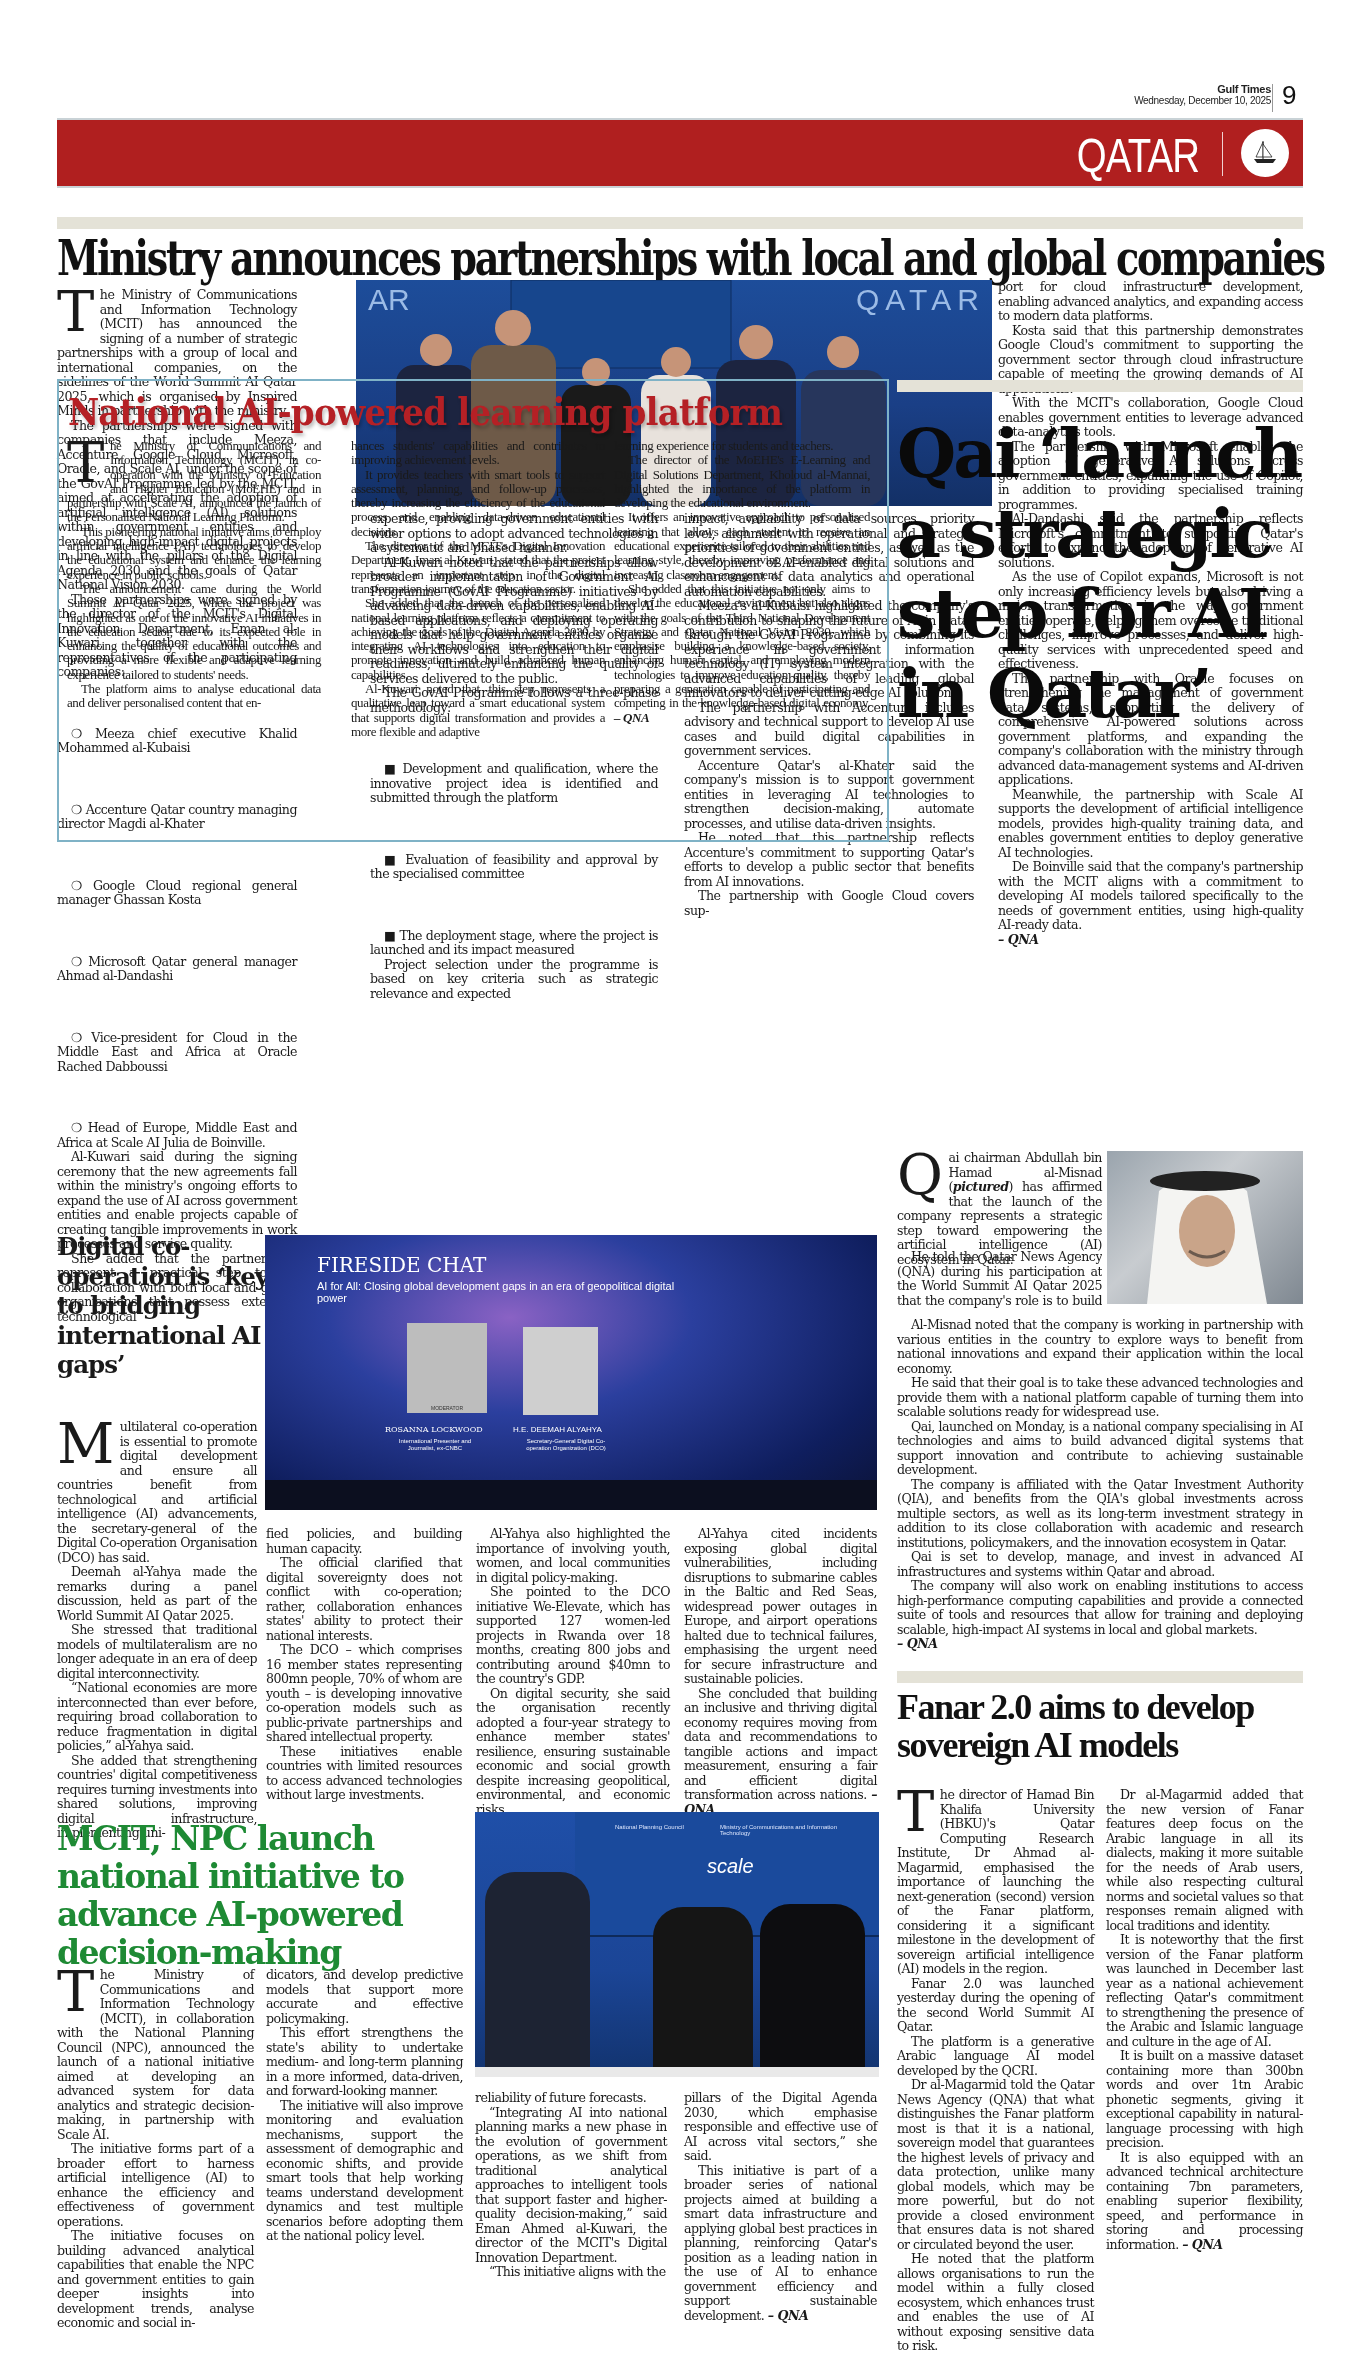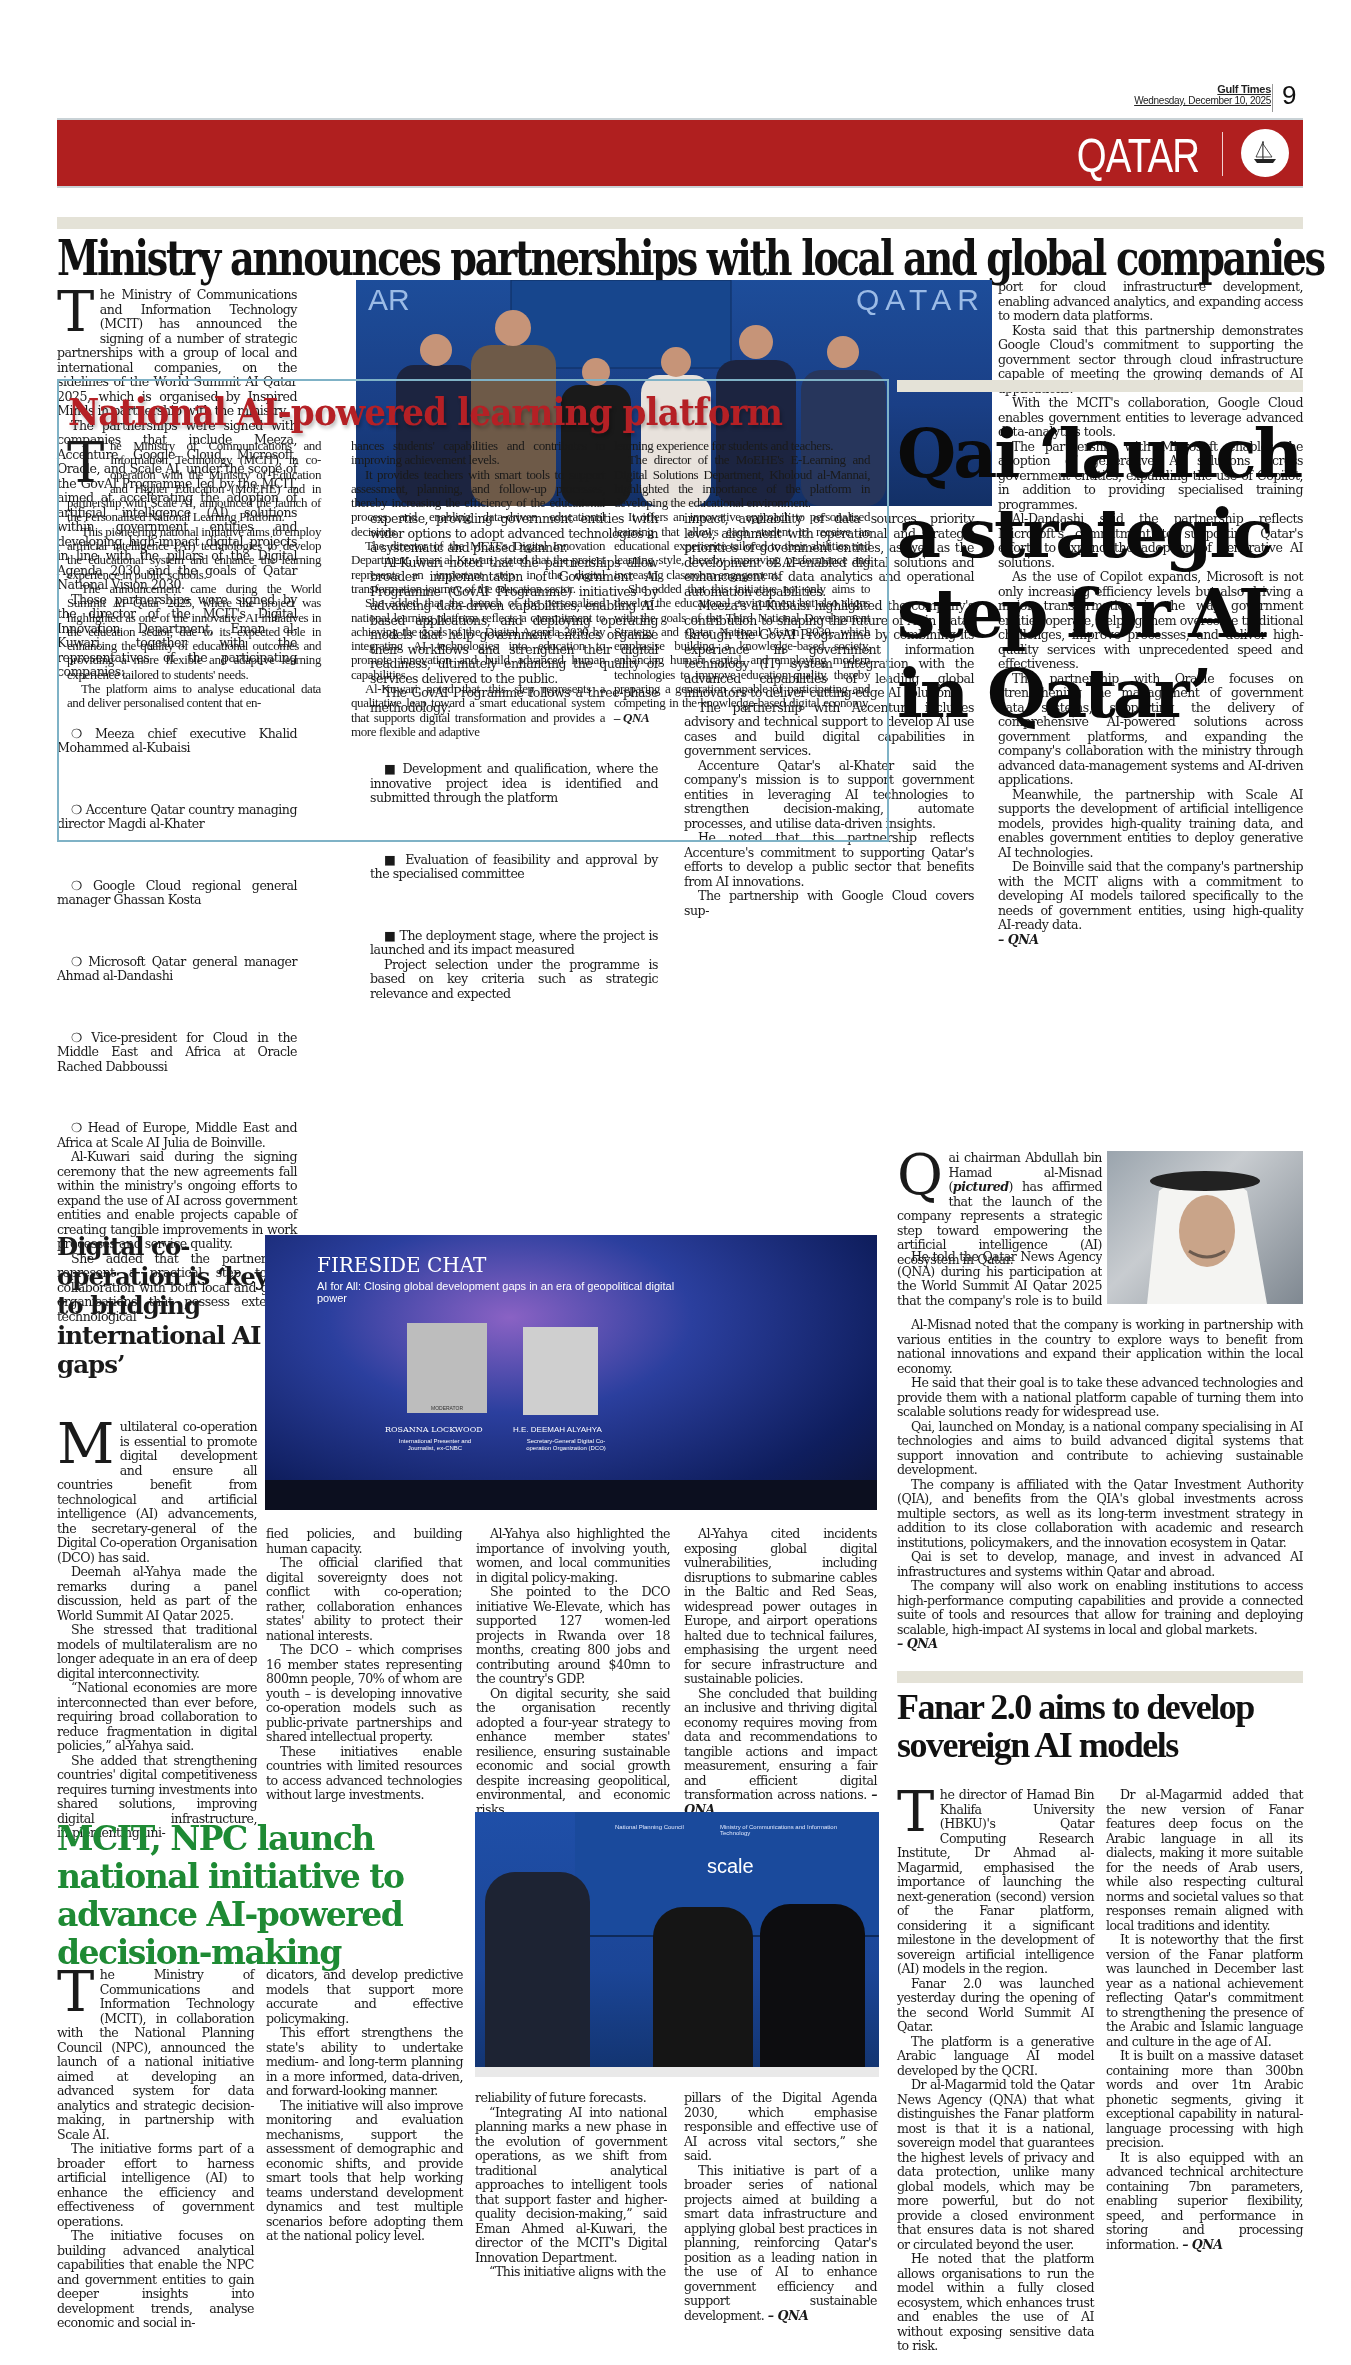--- a/index.html
+++ b/index.html
@@ -2,21 +2,21 @@
 <html><head>
 <meta charset="utf-8">
 <style>
   * { box-sizing: border-box; margin: 0; padding: 0; }
   html, body { width: 1351px; height: 2365px; background: #fff; overflow: hidden; }
   body { position: relative; font-family: "DejaVu Serif", "Liberation Serif", serif; color: #1a1a1a; }
   .abs { position: absolute; }
   p { margin: 0; }
 
   
-  .mast-info { right: 80px; top: 84px; text-align: right; font-family: "Liberation Sans", sans-serif; font-size: 10px; line-height: 11px; color: #222; letter-spacing: -0.3px; text-decoration: underline; }
+  .mast-info { right: 80px; top: 84px; text-align: right; font-family: "Liberation Sans", sans-serif; font-size: 10px; line-height: 11px; color: #222; letter-spacing: -0.3px; }
   .mast-info .paper { font-weight: bold; font-size: 11px; }
   .mast-sep { left: 1272px; top: 84px; width: 1px; height: 28px; background: #999; }
   .page-num { left: 1282px; top: 80px; font-family: "Liberation Sans", sans-serif; font-size: 26px; font-weight: 400; color: #111; }
   .section-bar { left: 57px; top: 118px; width: 1246px; height: 70px; background: #b01f1f; border-top: 2px solid #c9d2d6; border-bottom: 2px solid #c9d2d6; }
   .section-name { position: absolute; right: 104px; top: 8px; font-family: "Liberation Sans", sans-serif; font-size: 48px; color: #fff; letter-spacing: -1px; transform: scaleX(0.8); transform-origin: right; }
   .section-sep { position: absolute; right: 80px; top: 12px; width: 1px; height: 44px; background: #f1d1d1; }
   .logo-circle { position: absolute; right: 14px; top: 9px; width: 48px; height: 48px; border-radius: 50%; background: #fff; display:flex; align-items:center; justify-content:center; }
 
   .rule-bar { background: #e4e2d7; height: 14px; }
   .h-main { left: 57px; top: 232px; font-family: "DejaVu Serif", serif; font-size: 49px; line-height: 52px; letter-spacing: -3px; transform: scaleX(0.78); transform-origin: left; white-space: nowrap; color: #111; }
@@ -226,21 +226,21 @@
   <p>Al-Yahya cited incidents exposing global digital vulnerabilities, including disruptions to submarine cables in the Baltic and Red Seas, widespread power outages in Europe, and airport operations halted due to technical failures, emphasising the urgent need for secure infrastructure and sustainable policies.</p>
   <p><span>She concluded that building an inclusive and thriving digital economy requires moving from data and recommendations to tangible actions and impact measurement, ensuring a fair and efficient digital transformation across nations.</span> <span class="qna">– QNA</span></p>
 </div>
 
 <h2 class="abs h-mcit">MCIT, NPC launch national initiative to advance AI-powered decision-making</h2>
 
 <div class="abs photo" style="left:475px; top:1812px; width:404px; height:265px; background: linear-gradient(180deg, #1f4fa8 0%, #1b4596 60%, #12336e 100%);">
   <div class="abs" style="left:100px; top:0; width:304px; height:125px; background:#1a4a9c; border-bottom:2px solid #0e2a5a;"></div>
   <div class="abs" style="left:140px; top:12px; color:#dfe8ff; font-size:6px; font-family:'Liberation Sans', sans-serif;">National Planning Council</div>
   <div class="abs" style="left:245px; top:12px; color:#dfe8ff; font-size:6px; width:130px; font-family:'Liberation Sans', sans-serif;">Ministry of Communications and Information Technology</div>
-  <div class="abs" style="left:232px; top:43px; color:#fff; font-size:20px; font-family:'Liberation Sans', sans-serif;">scale</div>
+  <div class="abs" style="left:232px; top:43px; color:#fff; font-size:20px; font-family:'Liberation Sans', sans-serif;font-style:italic;">scale</div>
   <div class="abs" style="left:10px; top:60px; width:105px; height:205px; background:#1d2333; border-radius:30px 30px 0 0;"></div>
   <div class="abs" style="left:178px; top:95px; width:100px; height:170px; background:#151515; border-radius:30px 30px 0 0;"></div>
   <div class="abs" style="left:285px; top:92px; width:105px; height:173px; background:#0d0d10; border-radius:30px 30px 0 0;"></div>
   <div class="abs" style="left:0; top:255px; width:404px; height:10px; background:#e9e9e9;"></div>
 </div>
 
 <div class="abs col" style="left:57px; top:1968px; width:197px;">
   <p class="noind"><span class="drop">T</span><span>he Ministry of Communications and Information Technology (MCIT), in collaboration with the National Planning Council (NPC), announced the launch of a national initiative aimed at developing an advanced system for data analytics and strategic decision-making, in partnership with Scale AI.</span></p>
   <p>The initiative forms part of a broader effort to harness artificial intelligence (AI) to enhance the efficiency and effectiveness of government operations.</p>
   <p>The initiative focuses on building advanced analytical capabilities that enable the NPC and government entities to gain deeper insights into development trends, analyse economic and social in-</p>

